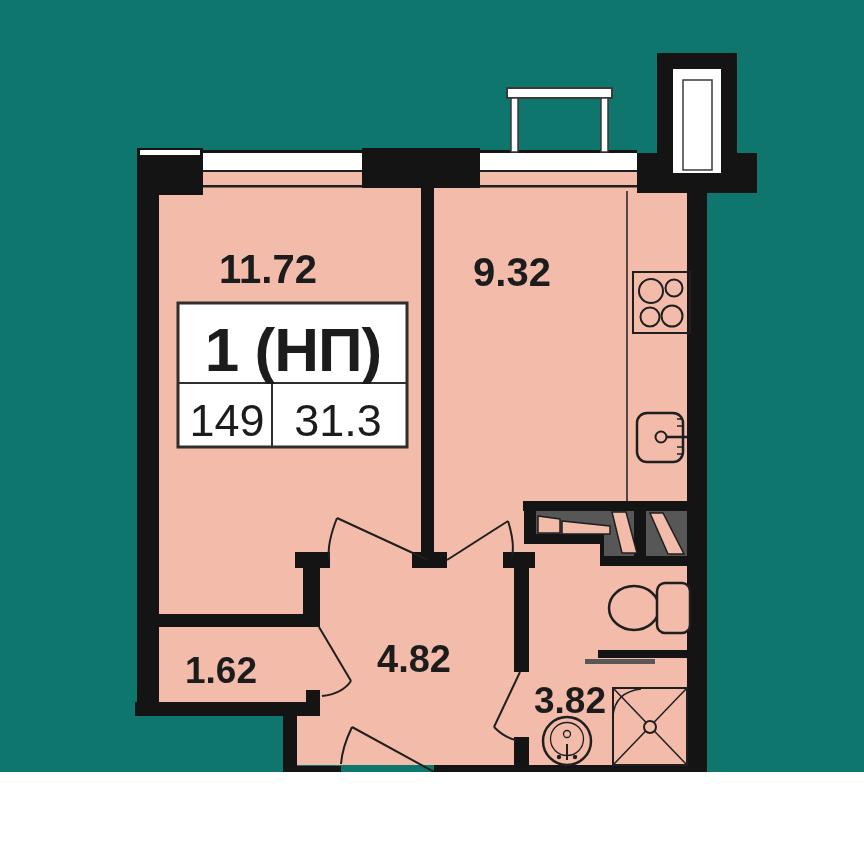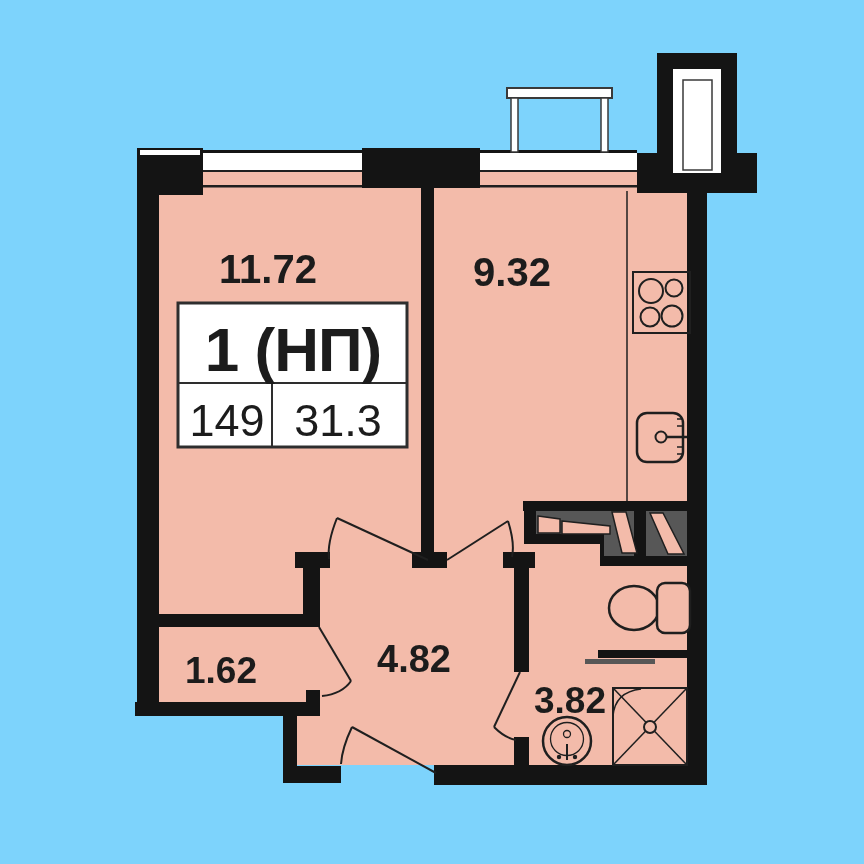--- a/index.html
+++ b/index.html
@@ -1,16 +1,16 @@
 <!DOCTYPE html>
 <html><head>
 <meta charset="utf-8">
 <style>
   html,body{margin:0;padding:0;background:#ffffff;}
-  .stage{width:864px;height:864px;position:relative;background:#7dd3fc;overflow:hidden;}
+  .stage{width:864px;height:772px;position:relative;background:#0f766e;overflow:hidden;}
   svg{position:absolute;left:0;top:0;}
   text{font-family:"Liberation Sans","DejaVu Sans",sans-serif;fill:#1c1c1c;}
   .roomlbl{font-weight:700;}
   .wall{fill:#141414;}
   .pink{fill:#f3bbaa;}
   .gray{fill:#575757;}
   .thin{stroke:#1f1f1f;fill:none;}
   .leaf{fill:#f3bbaa;stroke:#1f1f1f;stroke-width:1.5;}
   .fixfill{fill:#f3bbaa;stroke:#1f1f1f;}
 </style>

